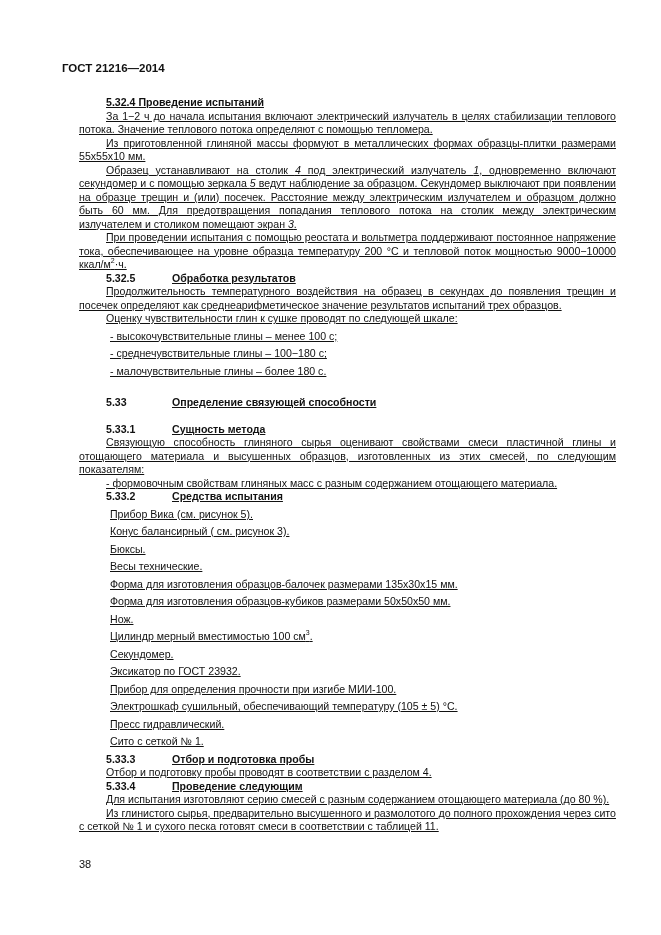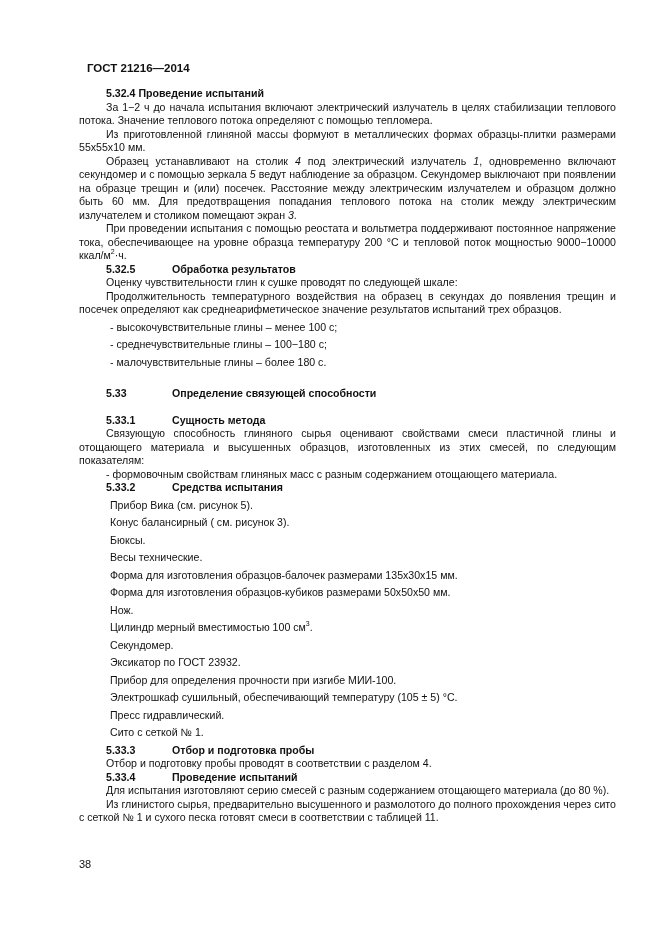--- a/index.html
+++ b/index.html
@@ -1,19 +1,19 @@
 <!DOCTYPE html>
 <html><head>
 <meta charset="utf-8">
 <style>
   html, body { margin: 0; padding: 0; background: #ffffff; }
   body { width: 661px; height: 935px; position: relative; overflow: hidden;
          font-family: "Liberation Sans", sans-serif; color: #111; }
-  .hdr { position: absolute; left: 87px; top: 62px; font-size: 11.5px; font-weight: bold; }
-  .content { position: absolute; left: 79px; top: 87px; width: 537px; font-size: 10.6px; line-height: 13.5px; }
+  .hdr { position: absolute; left: 62px; top: 62px; font-size: 11.5px; font-weight: bold; }
+  .content { position: absolute; left: 79px; top: 96px; width: 537px; font-size: 10.6px; line-height: 13.5px; text-decoration: underline; }
   .p { margin: 0; text-align: justify; text-indent: 27px; }
   .li { margin: 4px; padding-left: 27px; }
   .h { margin: 0; padding-left: 27px; font-weight: bold; }
   .h .num { display: inline-block; width: 66px; }
   .gap { height: 13.5px; }
   sup { font-size: 7px; line-height: 0; }
   i { font-style: italic; }
   .pagenum { position: absolute; left: 79px; top: 858px; font-size: 11px; text-align: right; }
 </style>
 </head>
@@ -22,22 +22,22 @@
 <div class="hdr">ГОСТ 21216—2014</div>
 
 <div class="content">
   <p class="h">5.32.4 Проведение испытаний</p>
   <p class="p">За 1−2 ч до начала испытания включают электрический излучатель в целях стабилизации теплового потока. Значение теплового потока определяют с помощью тепломера.</p>
   <p class="p">Из приготовленной глиняной массы формуют в металлических формах образцы-плитки размерами 55x55x10 мм.</p>
   <p class="p"><span>Образец устанавливают на столик </span><i>4</i><span> под электрический излучатель </span><i>1</i><span>, одновременно включают секундомер и с помощью зеркала </span><i>5</i><span> ведут наблюдение за образцом. Секундомер выключают при появлении на образце трещин и (или) посечек. Расстояние между электрическим излучателем и образцом должно быть 60 мм. Для предотвращения попадания теплового потока на столик между электрическим излучателем и столиком помещают экран </span><i>3</i><span>.</span></p>
   <p class="p"><span>При проведении испытания с помощью реостата и вольтметра поддерживают постоянное напряжение тока, обеспечивающее на уровне образца температуру 200 °С и тепловой поток мощностью 9000−10000 ккал/м</span><sup>2</sup><span>·ч.</span></p>
 
   <p class="h"><span class="num">5.32.5</span><span>Обработка результатов</span></p>
+  <p class="p">Продолжительность температурного воздействия на образец в секундах до появления трещин и посечек определяют как среднеарифметическое значение результатов испытаний трех образцов.</p>
   <p class="p">Оценку чувствительности глин к сушке проводят по следующей шкале:</p>
-  <p class="p">Продолжительность температурного воздействия на образец в секундах до появления трещин и посечек определяют как среднеарифметическое значение результатов испытаний трех образцов.</p>
   <p class="li">- высокочувствительные глины – менее 100 с;</p>
   <p class="li">- среднечувствительные глины – 100−180 с;</p>
   <p class="li">- малочувствительные глины – более 180 с.</p>
   <div class="gap"></div>
   <p class="h"><span class="num">5.33</span><span>Определение связующей способности</span></p>
   <div class="gap"></div>
   <p class="h"><span class="num">5.33.1</span><span>Сущность метода</span></p>
   <p class="p">Связующую способность глиняного сырья оценивают свойствами смеси пластичной глины и отощающего материала и высушенных образцов, изготовленных из этих смесей, по следующим показателям:</p>
   <p class="p">- формовочным свойствам глиняных масс с разным содержанием отощающего материала.</p>
 
@@ -53,18 +53,18 @@
   <p class="li">Секундомер.</p>
   <p class="li">Эксикатор по ГОСТ 23932.</p>
   <p class="li">Прибор для определения прочности при изгибе МИИ-100.</p>
   <p class="li">Электрошкаф сушильный, обеспечивающий температуру (105 ± 5) °С.</p>
   <p class="li">Пресс гидравлический.</p>
   <p class="li">Сито с сеткой № 1.</p>
 
   <p class="h"><span class="num">5.33.3</span><span>Отбор и подготовка пробы</span></p>
   <p class="p">Отбор и подготовку пробы проводят в соответствии с разделом 4.</p>
 
-  <p class="h"><span class="num">5.33.4</span><span>Проведение испытаний</span></p>
+  <p class="h"><span class="num">5.33.4</span><span>Проведение следующим</span></p>
   <p class="p">Для испытания изготовляют серию смесей с разным содержанием отощающего материала (до 80 %).</p>
   <p class="p">Из глинистого сырья, предварительно высушенного и размолотого до полного прохождения через сито с сеткой № 1 и сухого песка готовят смеси в соответствии с таблицей 11.</p>
 </div>
 
 <div class="pagenum">38</div>
 
 </body></html>

